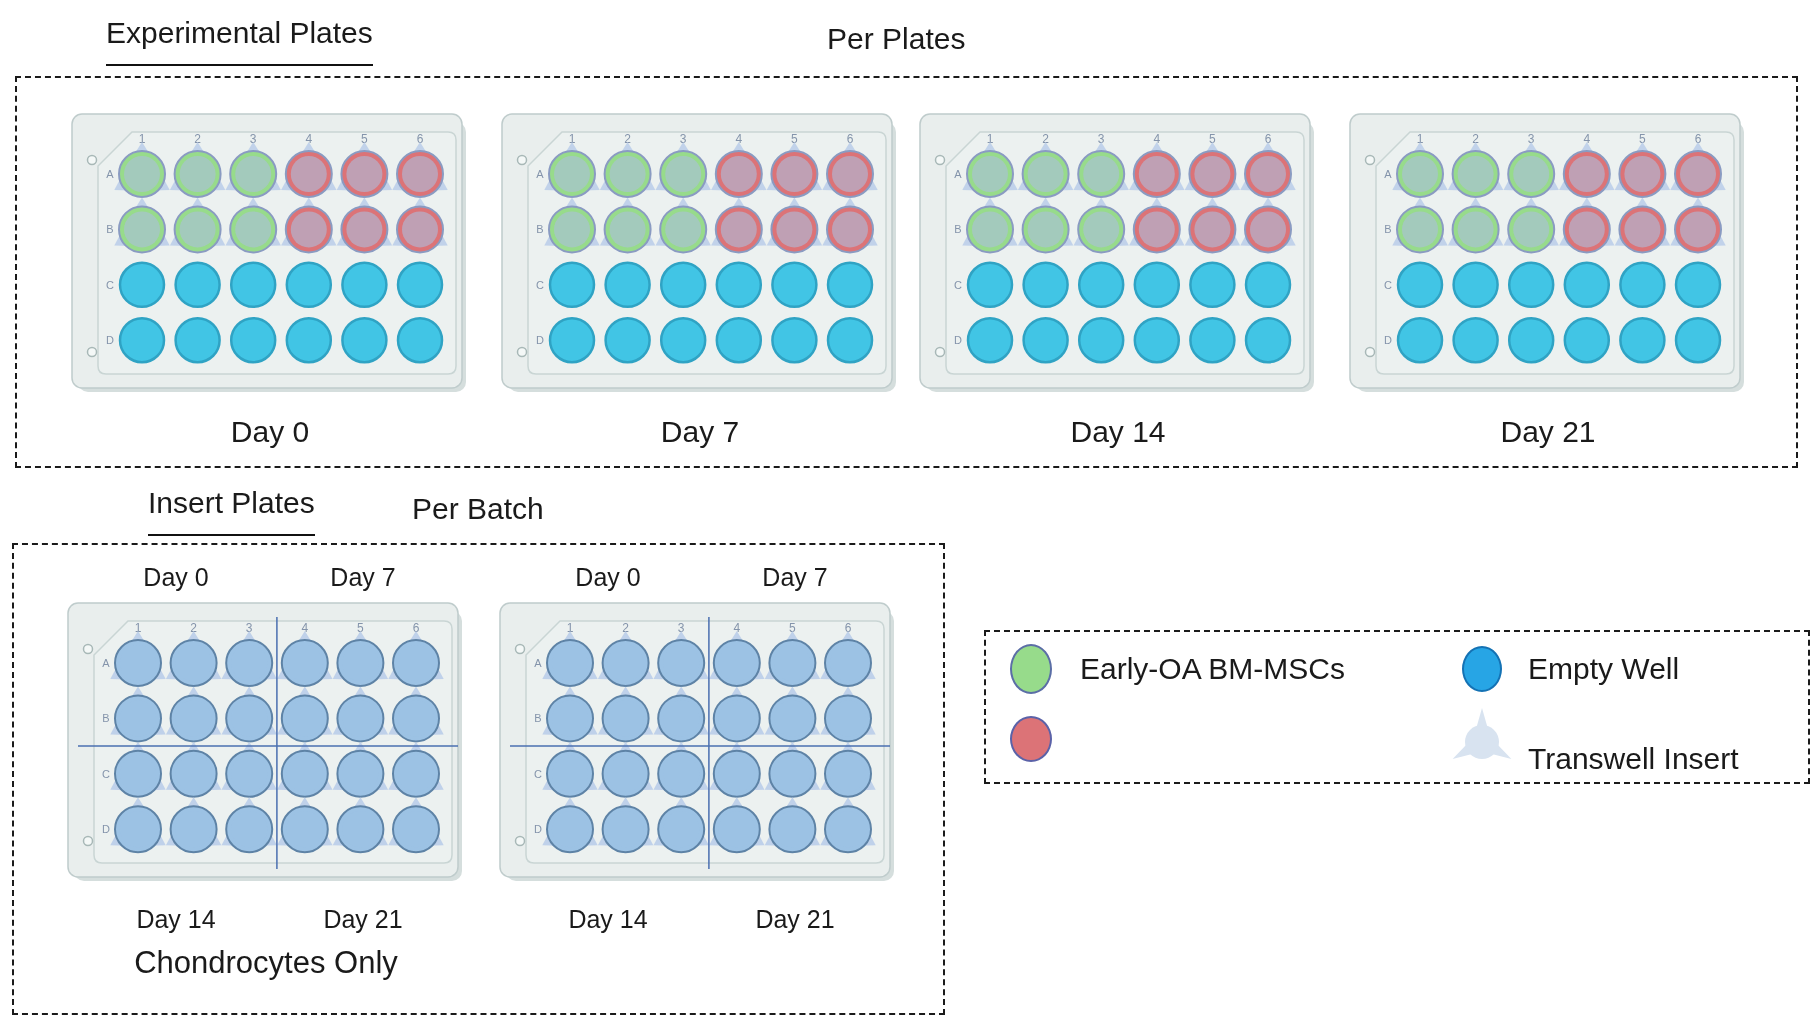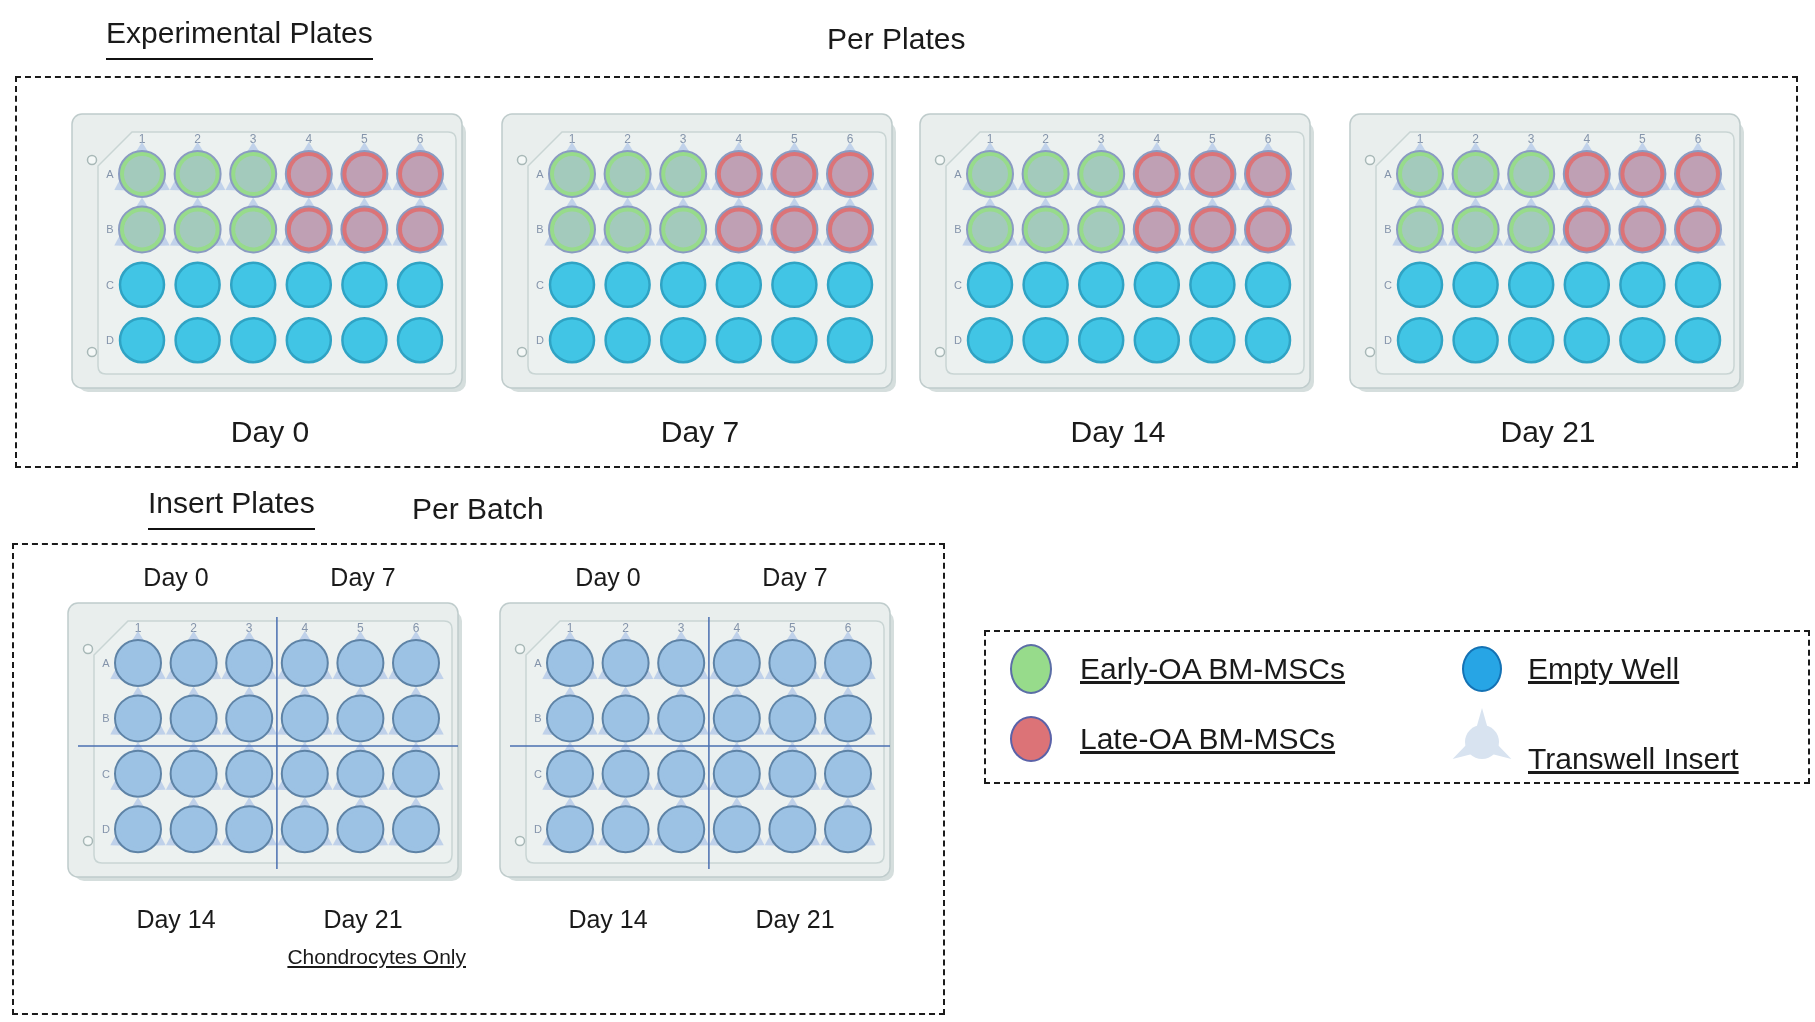--- a/index.html
+++ b/index.html
@@ -2,38 +2,38 @@
 <html><head>
 <meta charset="utf-8">
 <style>
   html,body{margin:0;padding:0;background:#ffffff;}
   .canvas{
     position:relative;width:1815px;height:1022px;background:#ffffff;
     font-family:"Liberation Sans",sans-serif;color:#1a1a1a;overflow:hidden;
   }
   .abs{position:absolute;}
   .title{font-size:30px;white-space:nowrap;}
-  .underline{border-bottom:2px solid #111;padding-bottom:8px;}
+  .underline{border-bottom:2px solid #111;padding-bottom:14px;}
   .dashed-box{position:absolute;border:2px dashed #1a1a1a;}
   .plate-wrap{position:absolute;width:400px;}
   .plate-wrap svg{display:block;}
   .plate-label{
     position:absolute;top:303px;left:0;width:100%;text-align:center;
     font-size:30px;white-space:nowrap;
   }
   .corner-label{
     position:absolute;transform:translateX(-50%);font-size:25px;white-space:nowrap;
   }
   .corner-top{top:-37px;}
   .corner-bottom{top:305px;}
   .plate-caption{
-    position:absolute;top:345px;left:0;width:100%;text-align:right;
-    font-size:21px;white-space:nowrap;text-decoration:underline;
+    position:absolute;top:345px;left:0;width:100%;text-align:center;
+    font-size:31px;white-space:nowrap;
   }
-  .legend-row{position:absolute;display:flex;align-items:center;text-decoration:underline;}
+  .legend-row{position:absolute;display:flex;align-items:center;}
   .legend-swatch{
     border-radius:50%;flex:0 0 auto;box-sizing:border-box;margin-right:28px;
   }
   .legend-label{font-size:30px;white-space:nowrap;}
 </style>
 </head>
 <body>
 
 <div class="canvas">
 
@@ -1014,21 +1014,20 @@
   </div>
 
   <div class="dashed-box" style="left:984px;top:630px;width:822px;height:150px;"></div>
 
   <div class="legend-row" style="left:1010px;top:644px;">
     <div class="legend-swatch" style="width: 42px; height: 50px; background: rgb(151, 219, 139); border: 2px solid rgb(91, 110, 166);"></div>
     <div class="legend-label">Early-OA BM-MSCs</div>
   </div>
   <div class="legend-row" style="left:1010px;top:716px;">
     <div class="legend-swatch" style="width: 42px; height: 46px; background: rgb(220, 115, 119); border: 2px solid rgb(91, 98, 168);"></div>
-    <div class="legend-label">Late-OA BM-MSCs</div>
   </div>
   <div class="legend-row" style="left:1462px;top:646px;">
     <div class="legend-swatch" style="width: 40px; height: 46px; margin-right: 26px; background: rgb(39, 165, 229); border: 2px solid rgb(20, 114, 180);"></div>
     <div class="legend-label">Empty Well</div>
   </div>
   <div class="legend-row" style="left:1450px;top:702px;align-items:flex-end;">
     <svg width="64" height="74" viewBox="-32 -40 64 74" style="margin-right:14px;">
         <g fill="#D8E3F0">
           <circle cx="0" cy="0" r="17"></circle>
           <path d="M-6.1,-12.6 L0.0,-34.0 L6.1,-12.6 Z"></path>

